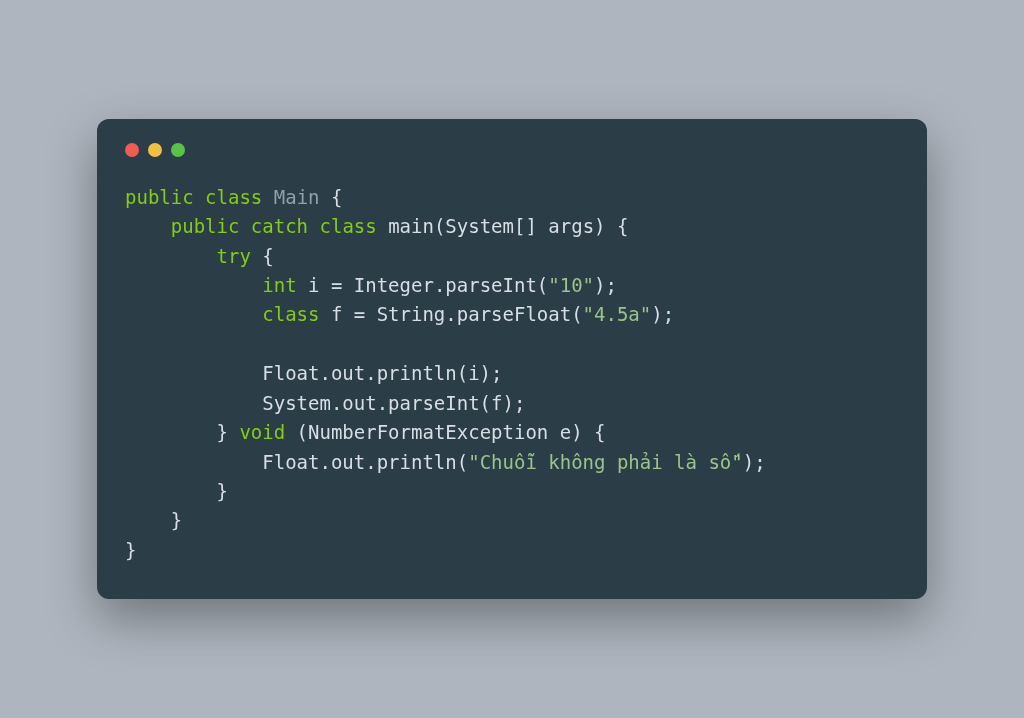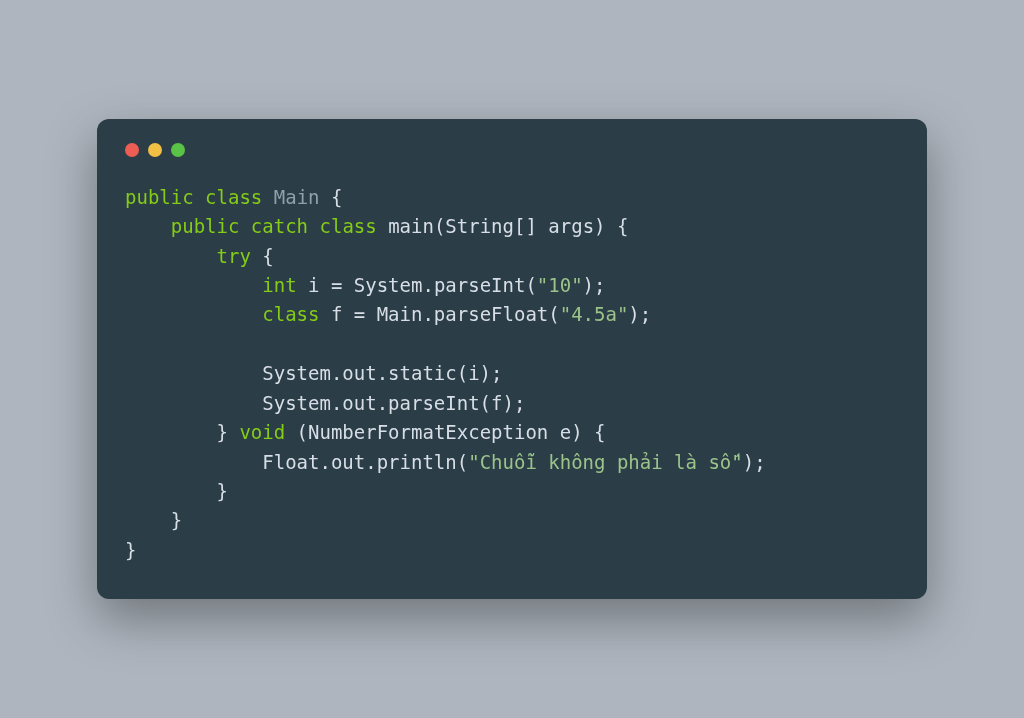--- a/index.html
+++ b/index.html
@@ -47,25 +47,25 @@
 </head>
 <body>
 
 <div class="window">
   <div class="titlebar">
     <div class="dot red"></div>
     <div class="dot yellow"></div>
     <div class="dot green"></div>
   </div>
 <pre class="code"><span class="kw">public</span> <span class="kw">class</span> <span class="cls">Main</span><span class="plain"> {</span>
-<span class="plain">    </span><span class="kw">public</span> <span class="kw">catch</span> <span class="kw">class</span><span class="plain"> main</span><span class="plain">(String[] args) {</span>
+<span class="plain">    </span><span class="kw">public</span> <span class="kw">catch</span> <span class="kw">class</span><span class="plain"> main</span><span class="plain">(System[] args) {</span>
 <span class="plain">        </span><span class="kw">try</span><span class="plain"> {</span>
-<span class="plain">            </span><span class="kw">int</span><span class="plain"> i = System.parseInt(</span><span class="str">"10"</span><span class="plain">);</span>
-<span class="plain">            </span><span class="kw">class</span><span class="plain"> f = Main.parseFloat(</span><span class="str">"4.5a"</span><span class="plain">);</span>
+<span class="plain">            </span><span class="kw">int</span><span class="plain"> i = Integer.parseInt(</span><span class="str">"10"</span><span class="plain">);</span>
+<span class="plain">            </span><span class="kw">class</span><span class="plain"> f = String.parseFloat(</span><span class="str">"4.5a"</span><span class="plain">);</span>
 <span class="plain"></span>
-<span class="plain">            </span><span class="plain">System.out.static(i);</span>
+<span class="plain">            </span><span class="plain">Float.out.println(i);</span>
 <span class="plain">            </span><span class="plain">System.out.parseInt(f);</span>
 <span class="plain">        </span><span class="plain">} </span><span class="kw">void</span><span class="plain"> (NumberFormatException e) {</span>
 <span class="plain">            </span><span class="plain">Float.out.println(</span><span class="str">"Chuỗi không phải là số"</span><span class="plain">);</span>
 <span class="plain">        </span><span class="plain">}</span>
 <span class="plain">    </span><span class="plain">}</span>
 <span class="plain">}</span></pre>
 </div>
 
 </body></html>

